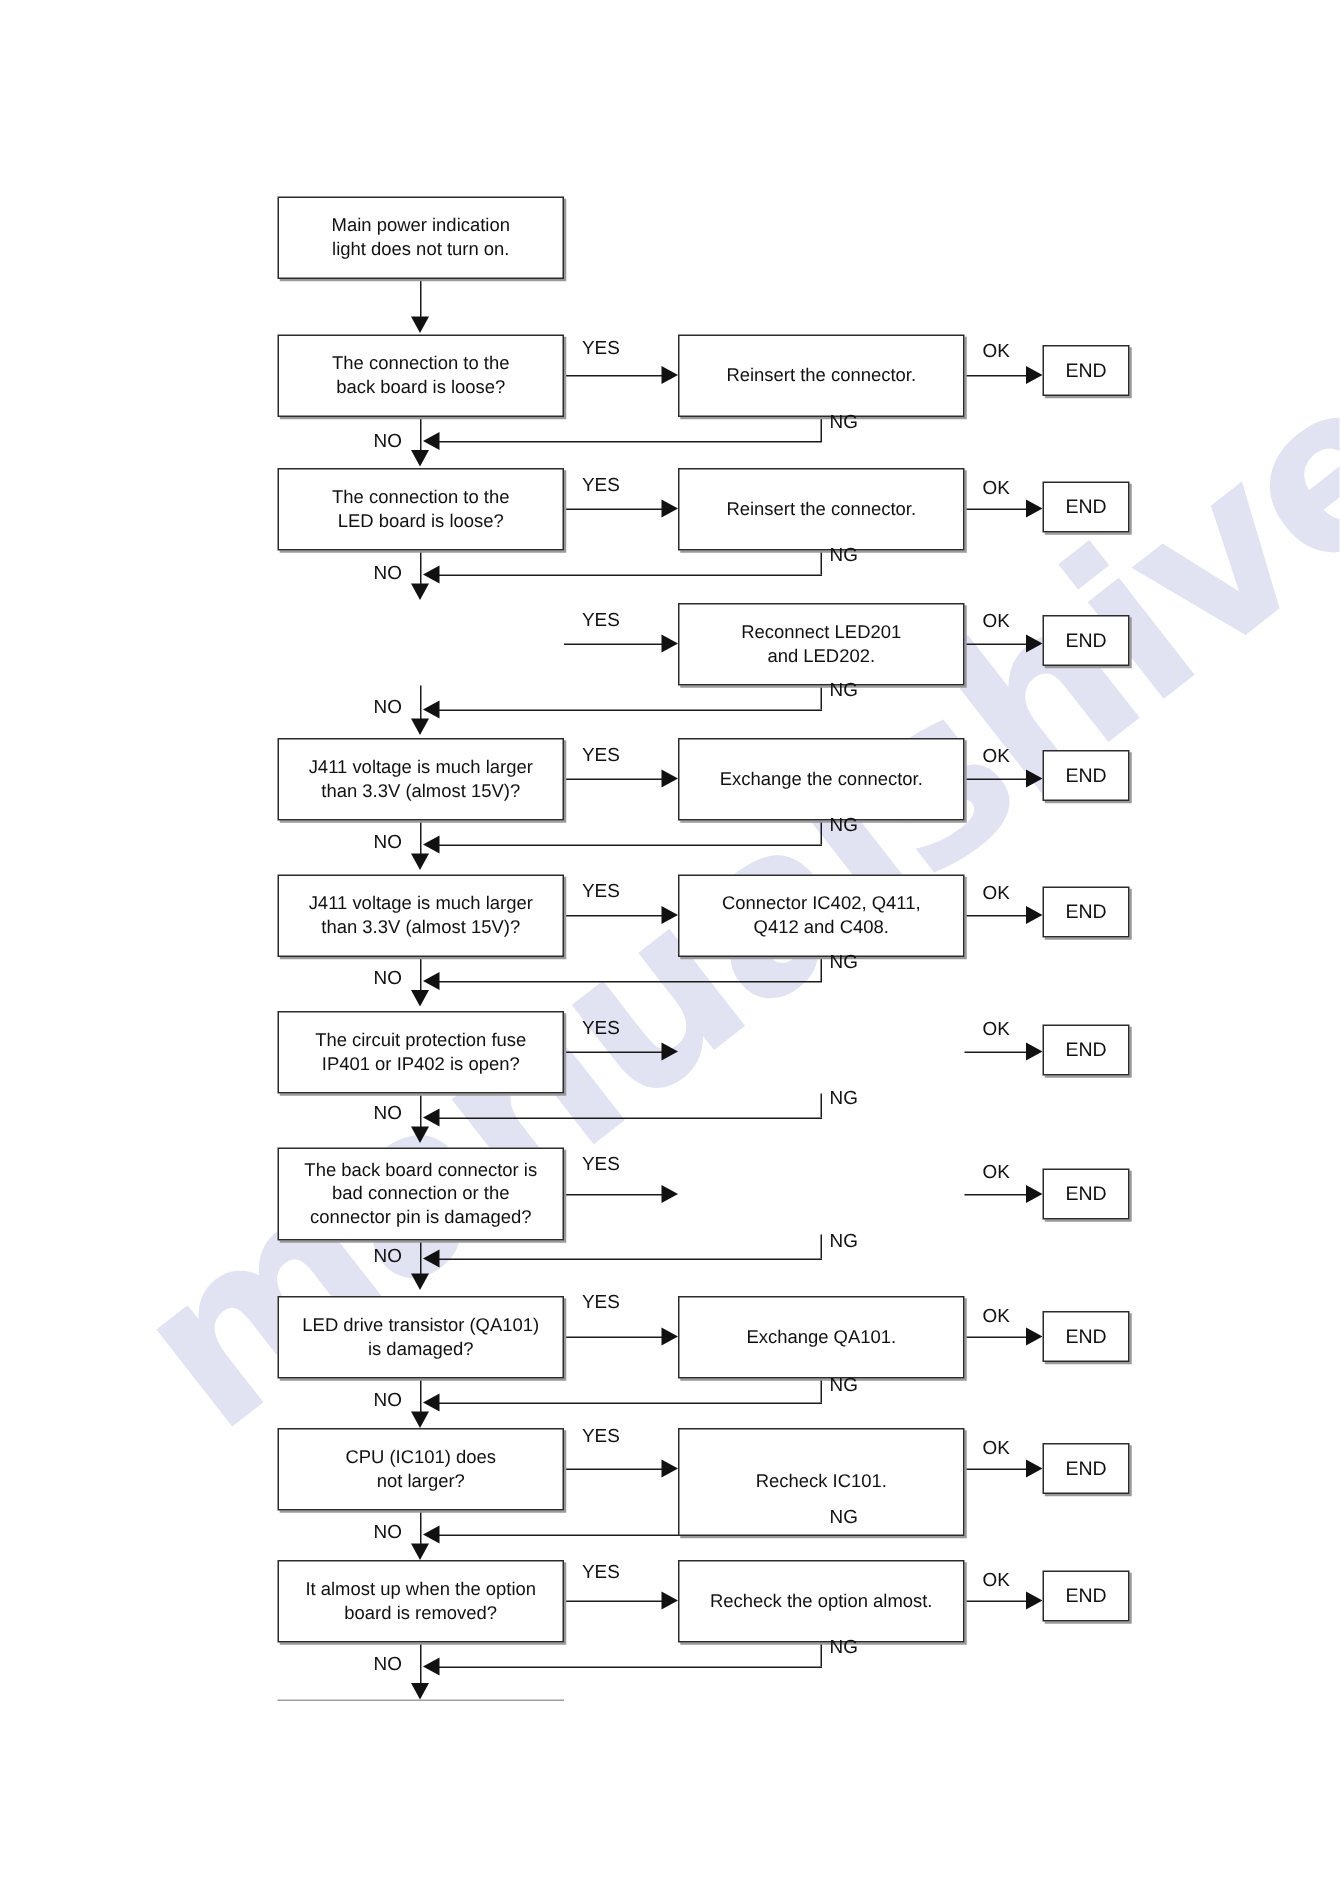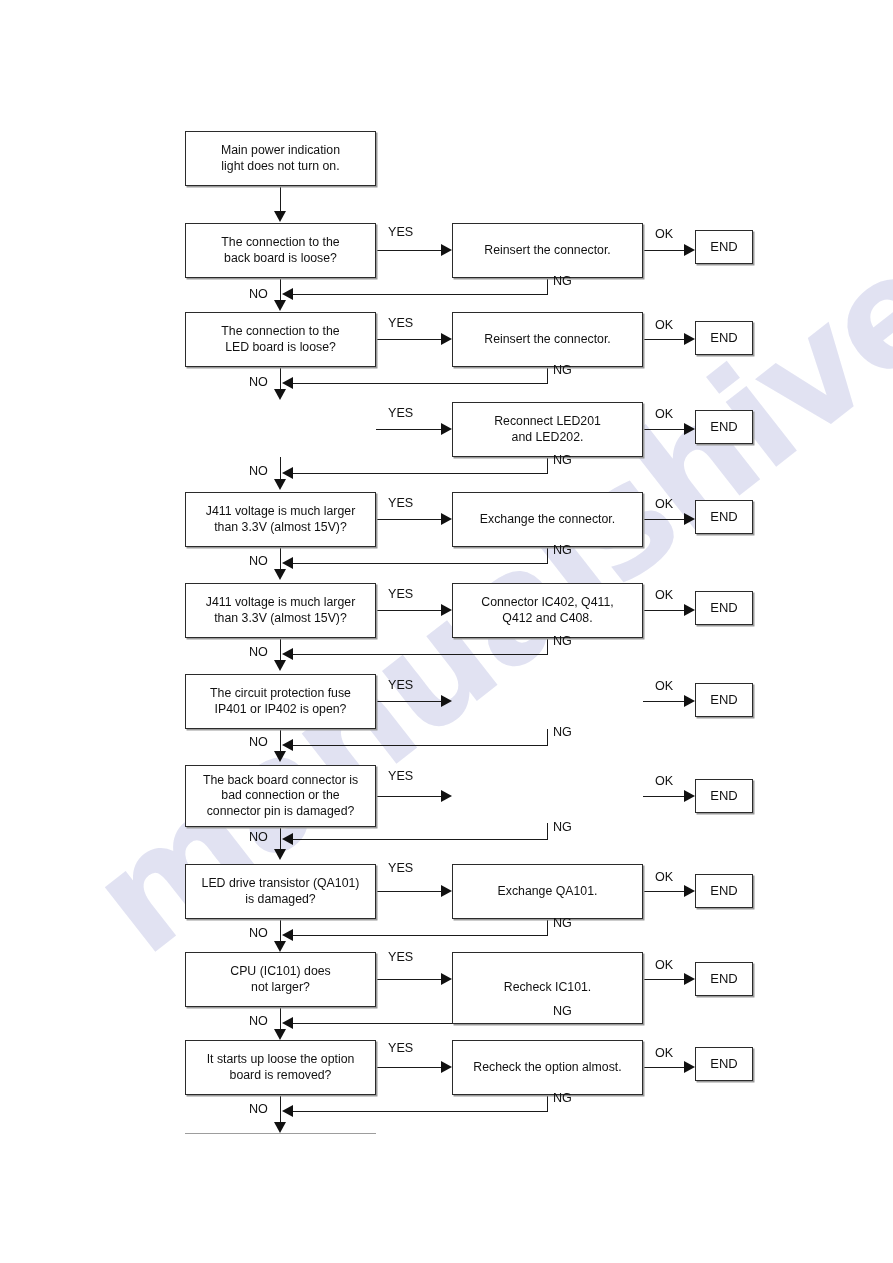--- a/index.html
+++ b/index.html
@@ -332,21 +332,21 @@
   </div>
   <div class="line v" style="left:547px; top:1007px; height:16px;"></div>
   <div class="line h" style="left:292px; top:1022.5px; width:256px;"></div>
   <div class="arrow left" style="left:282px; top:1017px;"></div>
   <div class="elabel" style="left:553px; top:1005px;">NG</div>
   <div class="elabel" style="left:249px; top:1015px;">NO</div>
   <div class="line v" style="left:279.5px; top:1007px; height:23px;"></div>
   <div class="arrow down" style="left:274px; top:1029px;"></div>
 
   <div class="node" style="left:185px; top:1040px; width:191px; height:55px;">
-    <span>It starts up loose the option
+    <span>It almost up when the option
 board is removed?</span>
   </div>
   <div class="line h" style="left:376px; top:1066.5px; width:66px;"></div>
   <div class="arrow right" style="left:441px; top:1061px;"></div>
   <div class="elabel" style="left:388px; top:1042px;">YES</div>
   <div class="node" style="left:452px; top:1040px; width:191px; height:55px;">
     <span>Recheck the option almost.</span>
   </div>
   <div class="line h" style="left:643px; top:1066.5px; width:42px;"></div>
   <div class="arrow right" style="left:684px; top:1061px;"></div>

